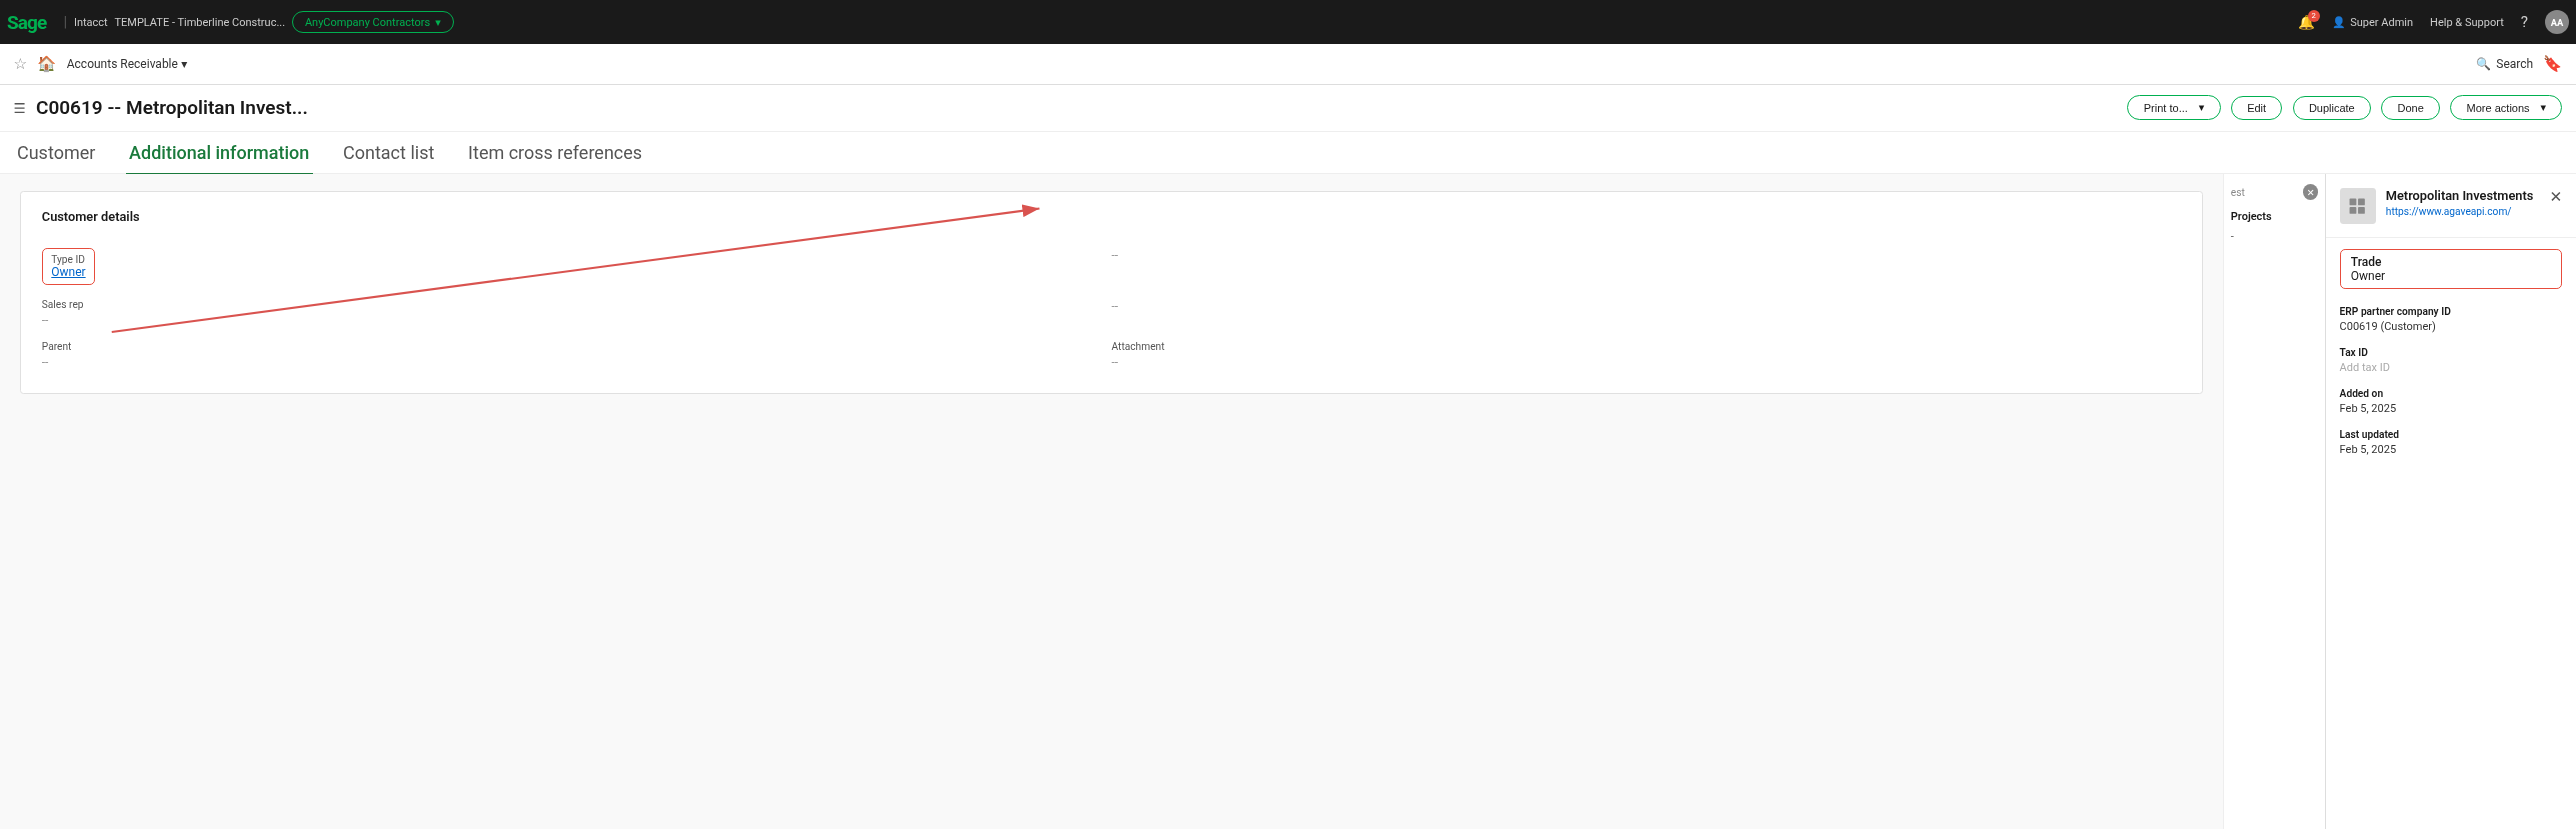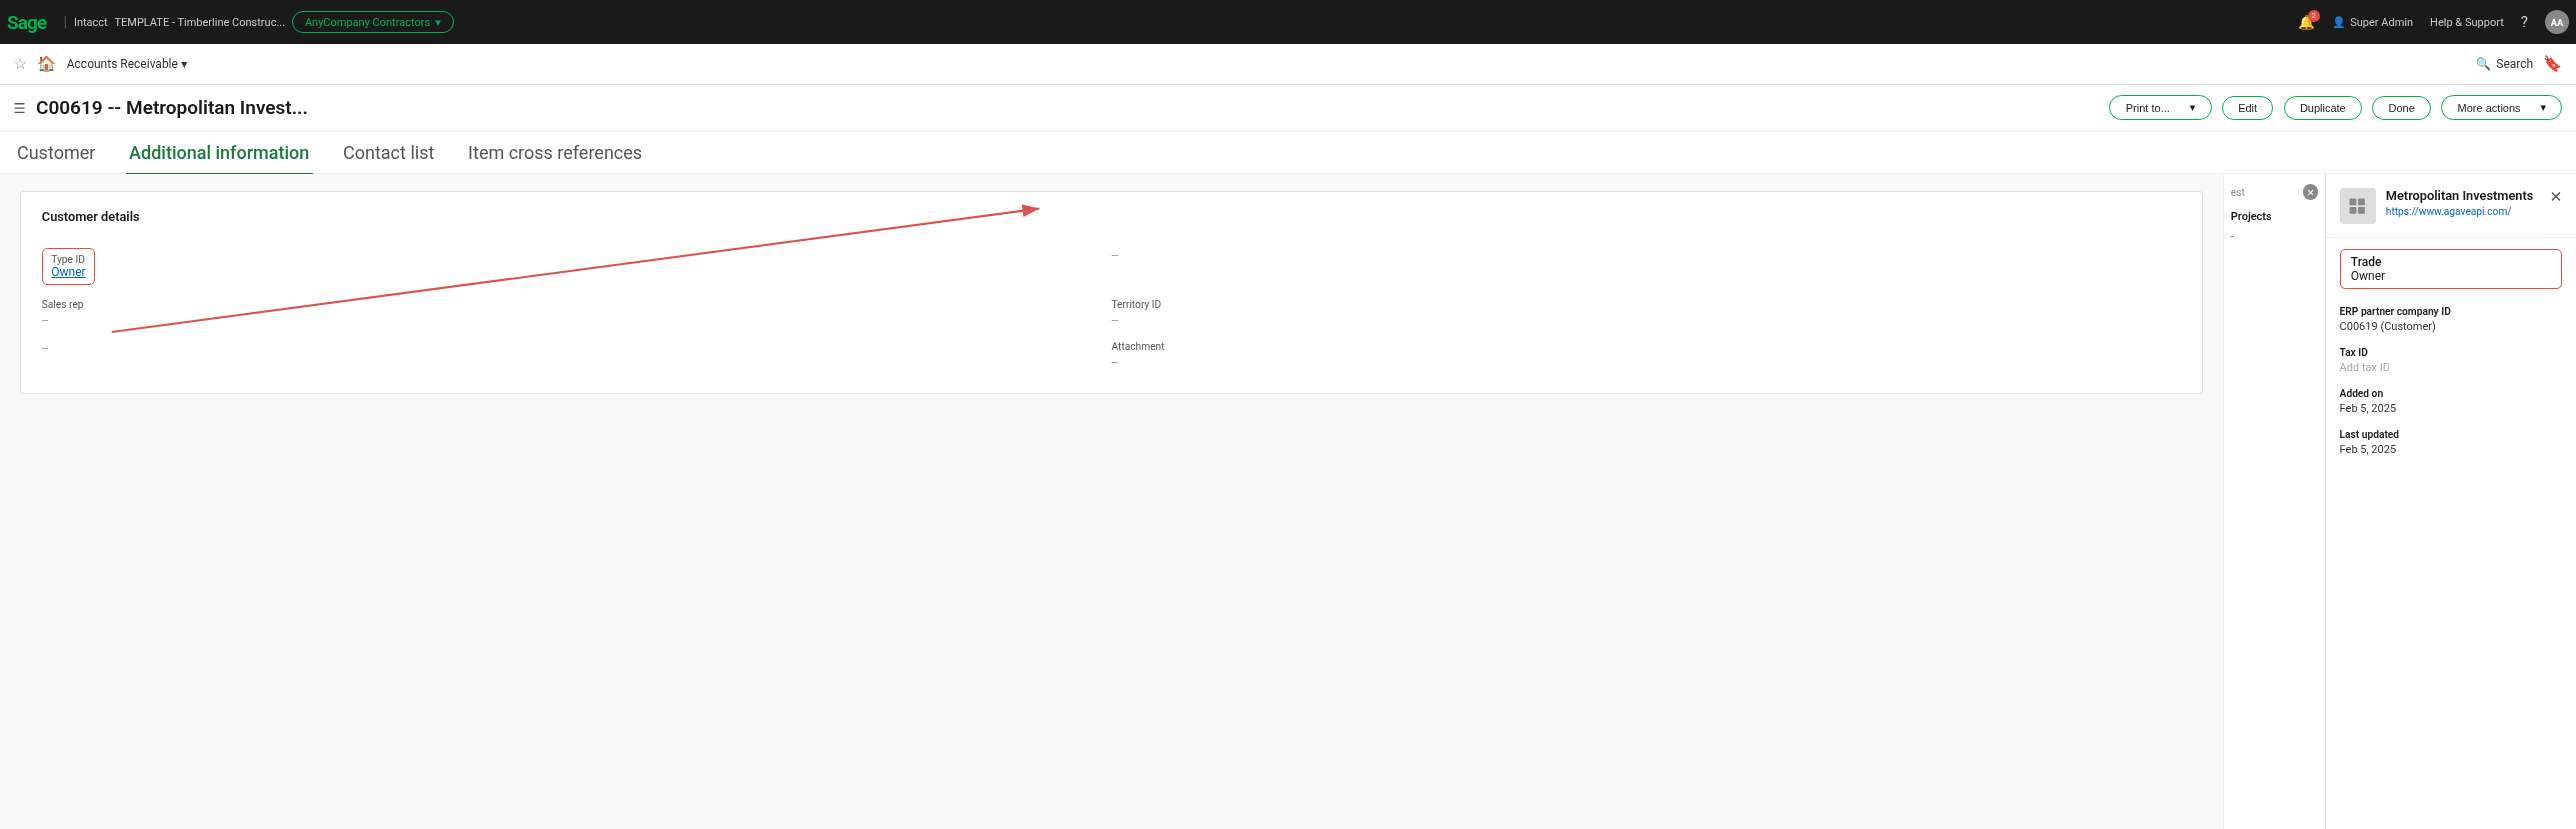--- a/index.html
+++ b/index.html
@@ -126,21 +126,21 @@
     .btn {
       border: 1.3px solid #00b050;
       background: white;
       color: #1a1a1a;
       border-radius: 17px;
       padding: 5.1px 15.3px;
       font-size: 11px;
       cursor: pointer;
       display: flex;
       align-items: center;
-      gap: 20px;
+      gap: 11px;
       white-space: nowrap;
     }
     .btn-actions { border-color: #00b050; }
 
     
     .tabs-bar {
       background: white;
       border-bottom: 1.7px solid #eee;
       display: flex;
       padding: 0 13.6px;
@@ -419,25 +419,25 @@
         <div class="field-group">
           <div class="field-value empty">--</div>
         </div>
 
         <div class="field-group">
           <div class="field-label">Sales rep</div>
           <div class="field-value empty">--</div>
         </div>
 
         <div class="field-group">
-          <div class="field-label">Territory ID</div>
           <div class="field-value empty">--</div>
         </div>
 
         <div class="field-group">
+          <div class="field-label">Parent</div>
           <div class="field-value empty">--</div>
         </div>
 
         <div class="field-group">
           <div class="field-label">Attachment</div>
           <div class="field-value empty">--</div>
         </div>
 
       </div>
     </div>

